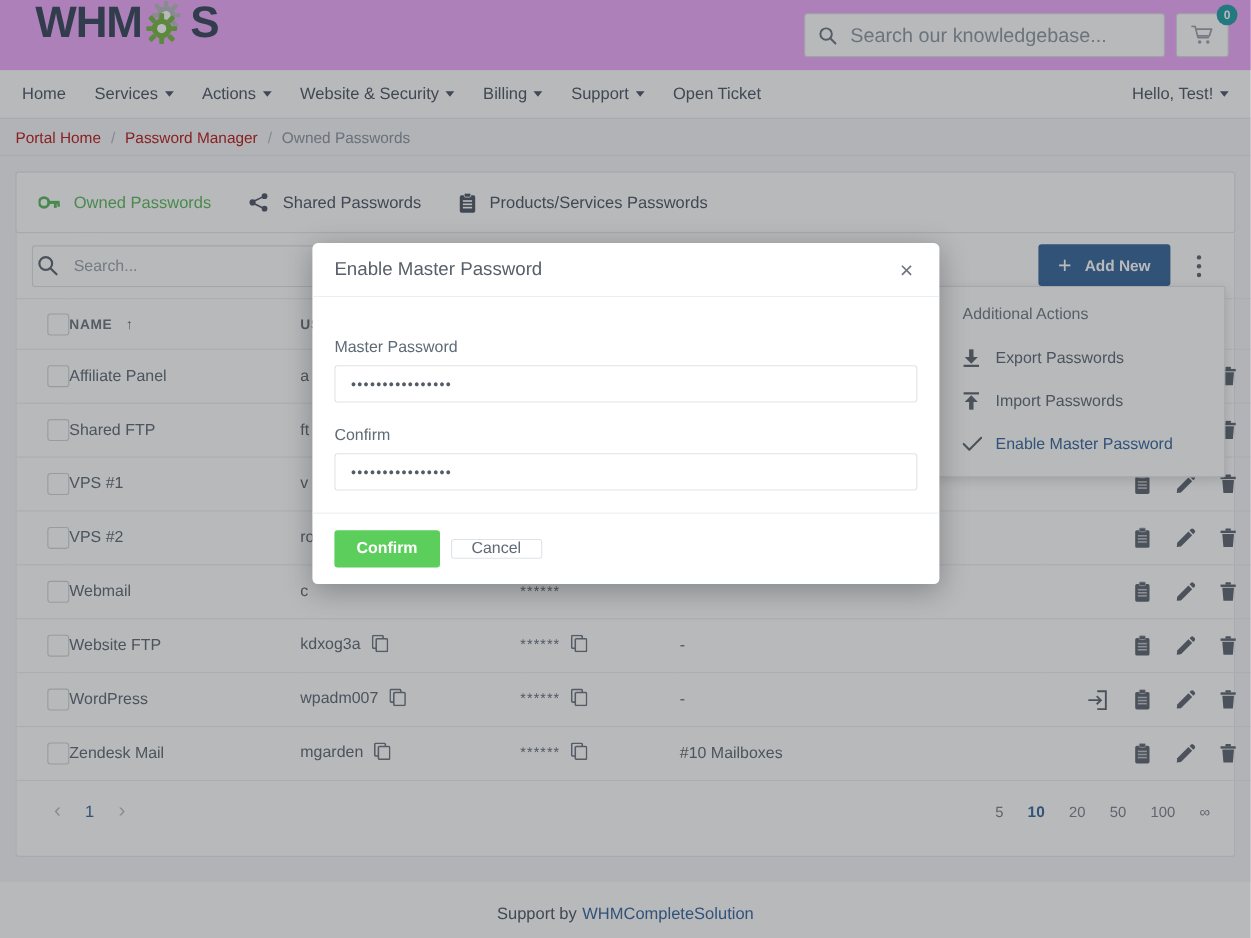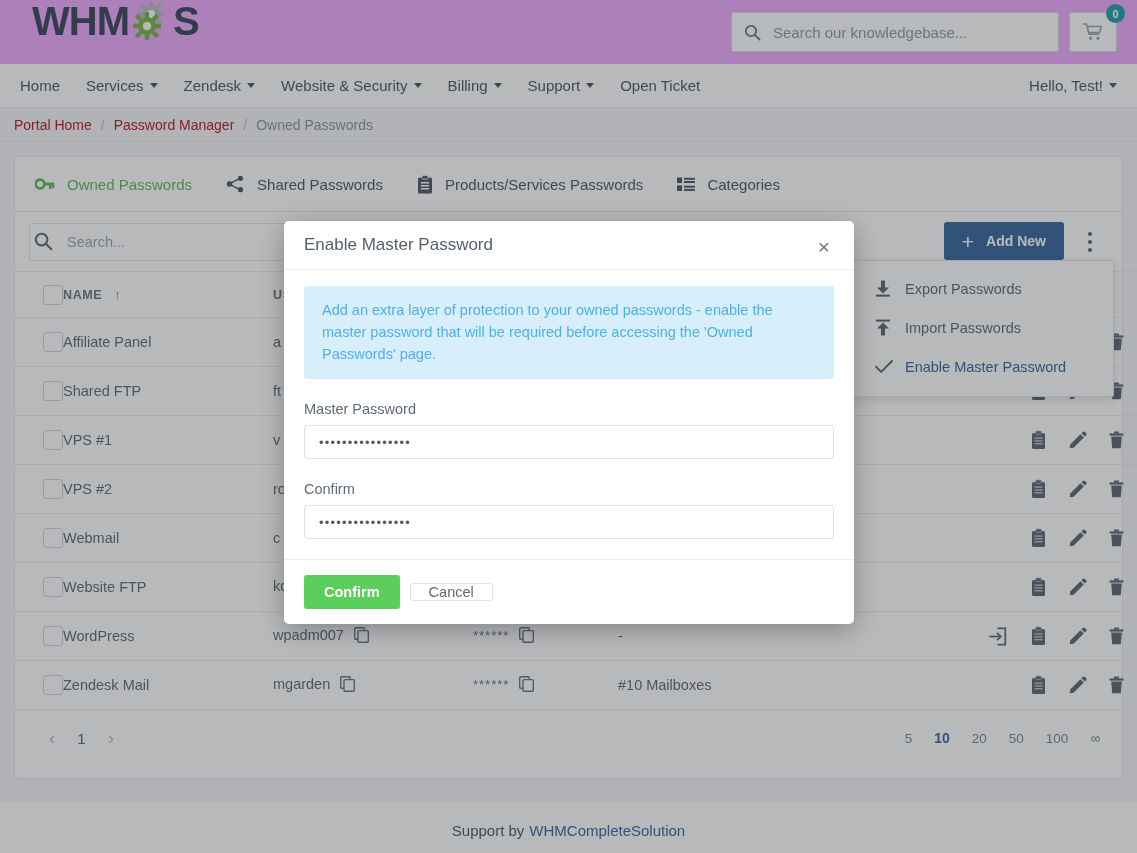--- a/index.html
+++ b/index.html
@@ -39,21 +39,21 @@
   .logo .gear-wrap svg { position: absolute; }
   .search-wrap {
     position: absolute; right: 78px; top: 12px;
     width: 328px; height: 40px;
     border: 1px solid #d9dde2; border-radius: 3px;
     display: flex; align-items: center; padding: 0 12px;
     background: #fff;
   }
   .search-wrap .s-icon { margin-right: 10px; display: flex; }
   .search-input {
-    border: none; outline: none; flex: 1; font-size: 15px;
+    border: none; outline: none; flex: 1; font-size: 18px;
     color: #6d7a86; font-family: inherit; background: transparent;
   }
   .search-input::placeholder { color: #8d98a3; }
   .cart-btn {
     position: absolute; right: 20px; top: 12px;
     width: 48px; height: 40px; border: 1px solid #d9dde2;
     border-radius: 3px; background: #fff;
     display: flex; align-items: center; justify-content: center;
   }
   .cart-badge {
@@ -326,21 +326,21 @@
 
   <div class="navbar">
     <div class="nav-item">
       <span>Home</span>
     </div>
     <div class="nav-item">
       <span>Services</span>
         <i class="caret"></i>
     </div>
     <div class="nav-item">
-      <span>Zendesk</span>
+      <span>Actions</span>
         <i class="caret"></i>
     </div>
     <div class="nav-item">
       <span>Website &amp; Security</span>
         <i class="caret"></i>
     </div>
     <div class="nav-item">
       <span>Billing</span>
         <i class="caret"></i>
     </div>
@@ -399,33 +399,20 @@
           <svg width="16" height="19" viewBox="0 0 16 19">
               <rect x="1" y="2.5" width="14" height="16" rx="1.6" fill="#4c5765"></rect>
               <rect x="5" y="0.6" width="6" height="3.6" rx="1.1" fill="#4c5765" stroke="#fff" stroke-width="0.8"></rect>
               <rect x="3.8" y="7" width="8.4" height="1.5" fill="#fff"></rect>
               <rect x="3.8" y="10" width="8.4" height="1.5" fill="#fff"></rect>
               <rect x="3.8" y="13" width="8.4" height="1.5" fill="#fff"></rect>
             </svg>
         </span>
         <span>Products/Services Passwords</span>
       </div>
-      <div class="tab">
-        <span class="t-ico">
-          <svg width="18" height="15" viewBox="0 0 18 15">
-              <rect x="0" y="0.5" width="5" height="5.6" fill="#4c5765"></rect>
-              <rect x="0" y="8.4" width="5" height="5.6" fill="#4c5765"></rect>
-              <rect x="7" y="0.8" width="11" height="2" fill="#4c5765"></rect>
-              <rect x="7" y="4" width="11" height="2" fill="#4c5765"></rect>
-              <rect x="7" y="8.7" width="11" height="2" fill="#4c5765"></rect>
-              <rect x="7" y="11.9" width="11" height="2" fill="#4c5765"></rect>
-            </svg>
-        </span>
-        <span>Categories</span>
-      </div>
     </div>
 
     <div class="table-card">
 
       <div class="toolbar">
         <div class="tbl-search">
           <span class="s-icon">
             <svg width="19" height="19" viewBox="0 0 19 19">
                 <circle cx="7.6" cy="7.6" r="5.8" fill="none" stroke="#5d6670" stroke-width="2"></circle>
                 <line x1="11.8" y1="11.8" x2="17.4" y2="17.4" stroke="#5d6670" stroke-width="2" stroke-linecap="round"></line>
@@ -439,20 +426,21 @@
           <span>Add New</span>
         </button>
 
         <div class="kebab">
           <i></i>
           <i></i>
           <i></i>
         </div>
 
         <div class="dropdown">
+          <div class="dd-title">Additional Actions</div>
           <div class="dd-item">
             <span class="dd-ico">
               <svg width="16" height="17" viewBox="0 0 16 17">
                   <rect x="6" y="0.6" width="4" height="8" fill="#5d6670"></rect>
                   <path d="M2 7.6 L8 13.6 L14 7.6 Z" fill="#5d6670"></path>
                   <rect x="1" y="14.6" width="14" height="2" fill="#5d6670"></rect>
                 </svg>
             </span>
             <span>Export Passwords</span>
           </div>
@@ -834,21 +822,20 @@
 </div>
 
 <div id="backdrop"></div>
 
 <div class="modal">
   <div class="modal-head">
     <span class="modal-title">Enable Master Password</span>
     <span class="modal-close">×</span>
   </div>
   <div class="modal-body">
-    <div class="alert-info">Add an extra layer of protection to your owned passwords - enable the master password that will be required before accessing the 'Owned Passwords' page.</div>
     <div class="fld-label">Master Password</div>
     <input class="fld-input" type="text" value="••••••••••••••••" style="">
     <div class="fld-label">Confirm</div>
     <input class="fld-input" type="text" value="••••••••••••••••" style="">
   </div>
   <div class="modal-foot">
     <button class="btn-confirm">Confirm</button>
     <button class="btn-cancel">Cancel</button>
   </div>
 </div>

